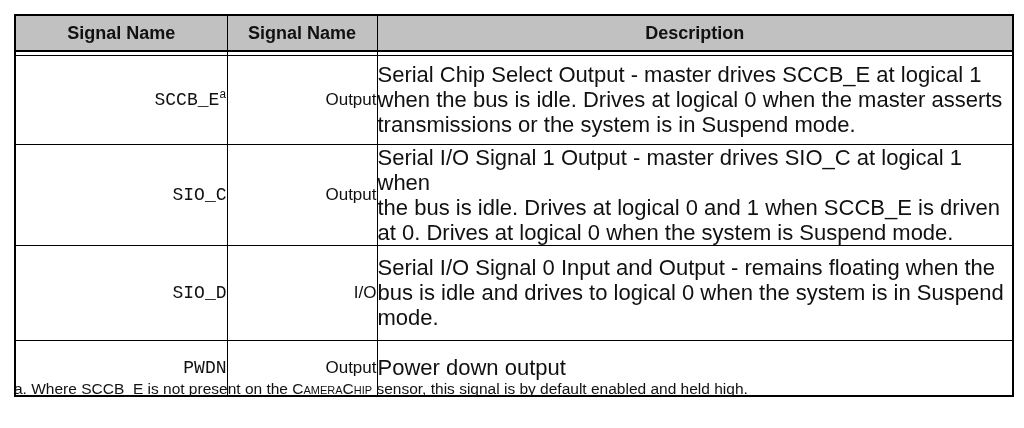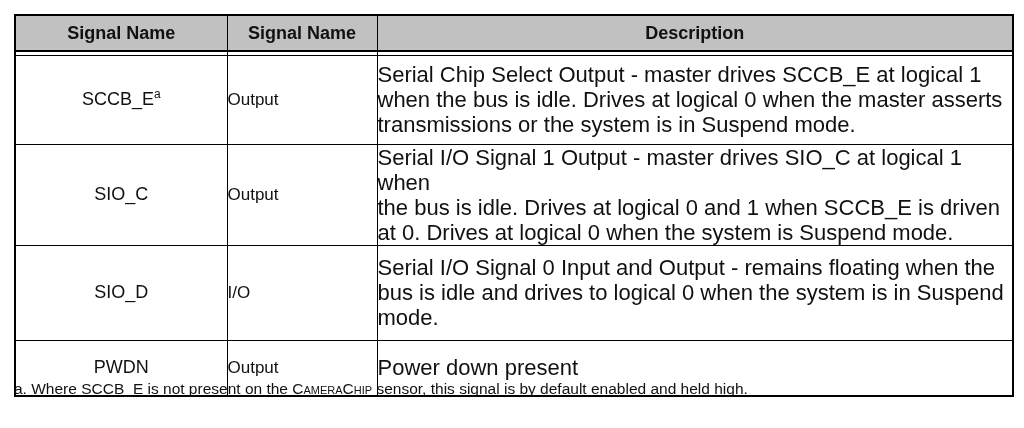--- a/index.html
+++ b/index.html
@@ -39,30 +39,31 @@
   }
   tr.double-rule-spacer td {
     height: 4px;
     background: #ffffff;
     border-bottom: 1.5px solid var(--border);
   }
   .c-name {
     font-size: 18px;
     padding-left: 26px;
     vertical-align: middle;
-    text-align: center;
+    text-align: right;
+    font-family: Liberation Mono, monospace;
   }
   .c-name sup {
     font-size: 12px;
     vertical-align: super;
     line-height: 0;
   }
   .c-type {
     font-size: 17px;
-    text-align: left;
+    text-align: right;
     vertical-align: middle;
   }
   .c-desc {
     font-size: 22px;
     line-height: 25px;
     padding: 8px 24px 8px 14px;
     vertical-align: middle;
     text-align: left;
     white-space: pre-line;
   }
@@ -121,20 +122,20 @@
       <tr class="row-3">
         <td class="c-name"><span>SIO_D</span><sup></sup></td>
         <td class="c-type">I/O</td>
         <td class="c-desc">Serial I/O Signal 0 Input and Output - remains floating when the
 bus is idle and drives to logical 0 when the system is in Suspend
 mode.</td>
       </tr>
       <tr class="row-4">
         <td class="c-name"><span>PWDN</span><sup></sup></td>
         <td class="c-type">Output</td>
-        <td class="c-desc">Power down present</td>
+        <td class="c-desc">Power down output</td>
       </tr>
     </tbody>
   </table>
 
   <div class="footnote"><span>a. Where SCCB_E is not present on the </span><span class="sc">CameraChip</span><span> sensor, this signal is by default enabled and held high.</span></div>
 
 </div>
 
 </body></html>

